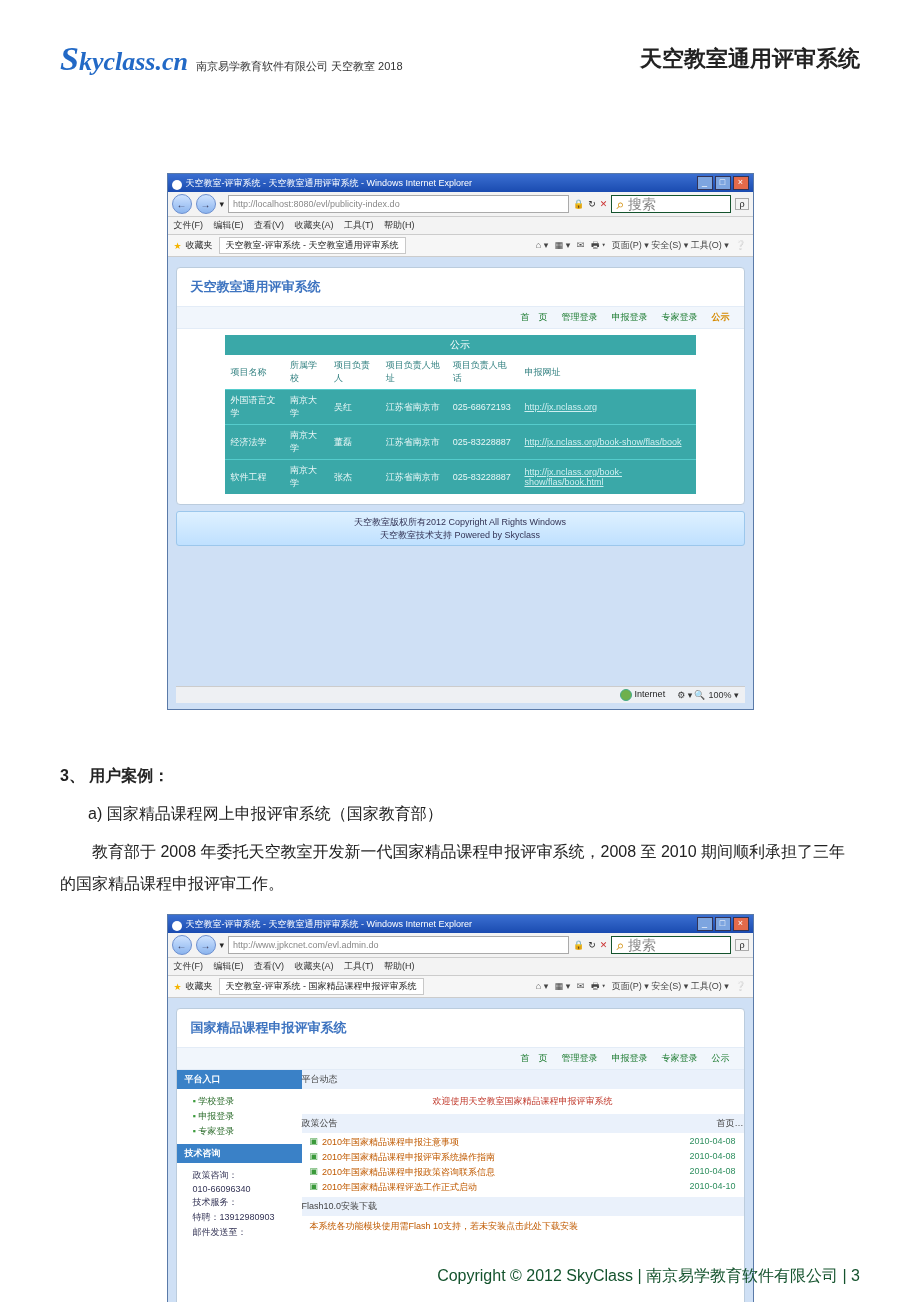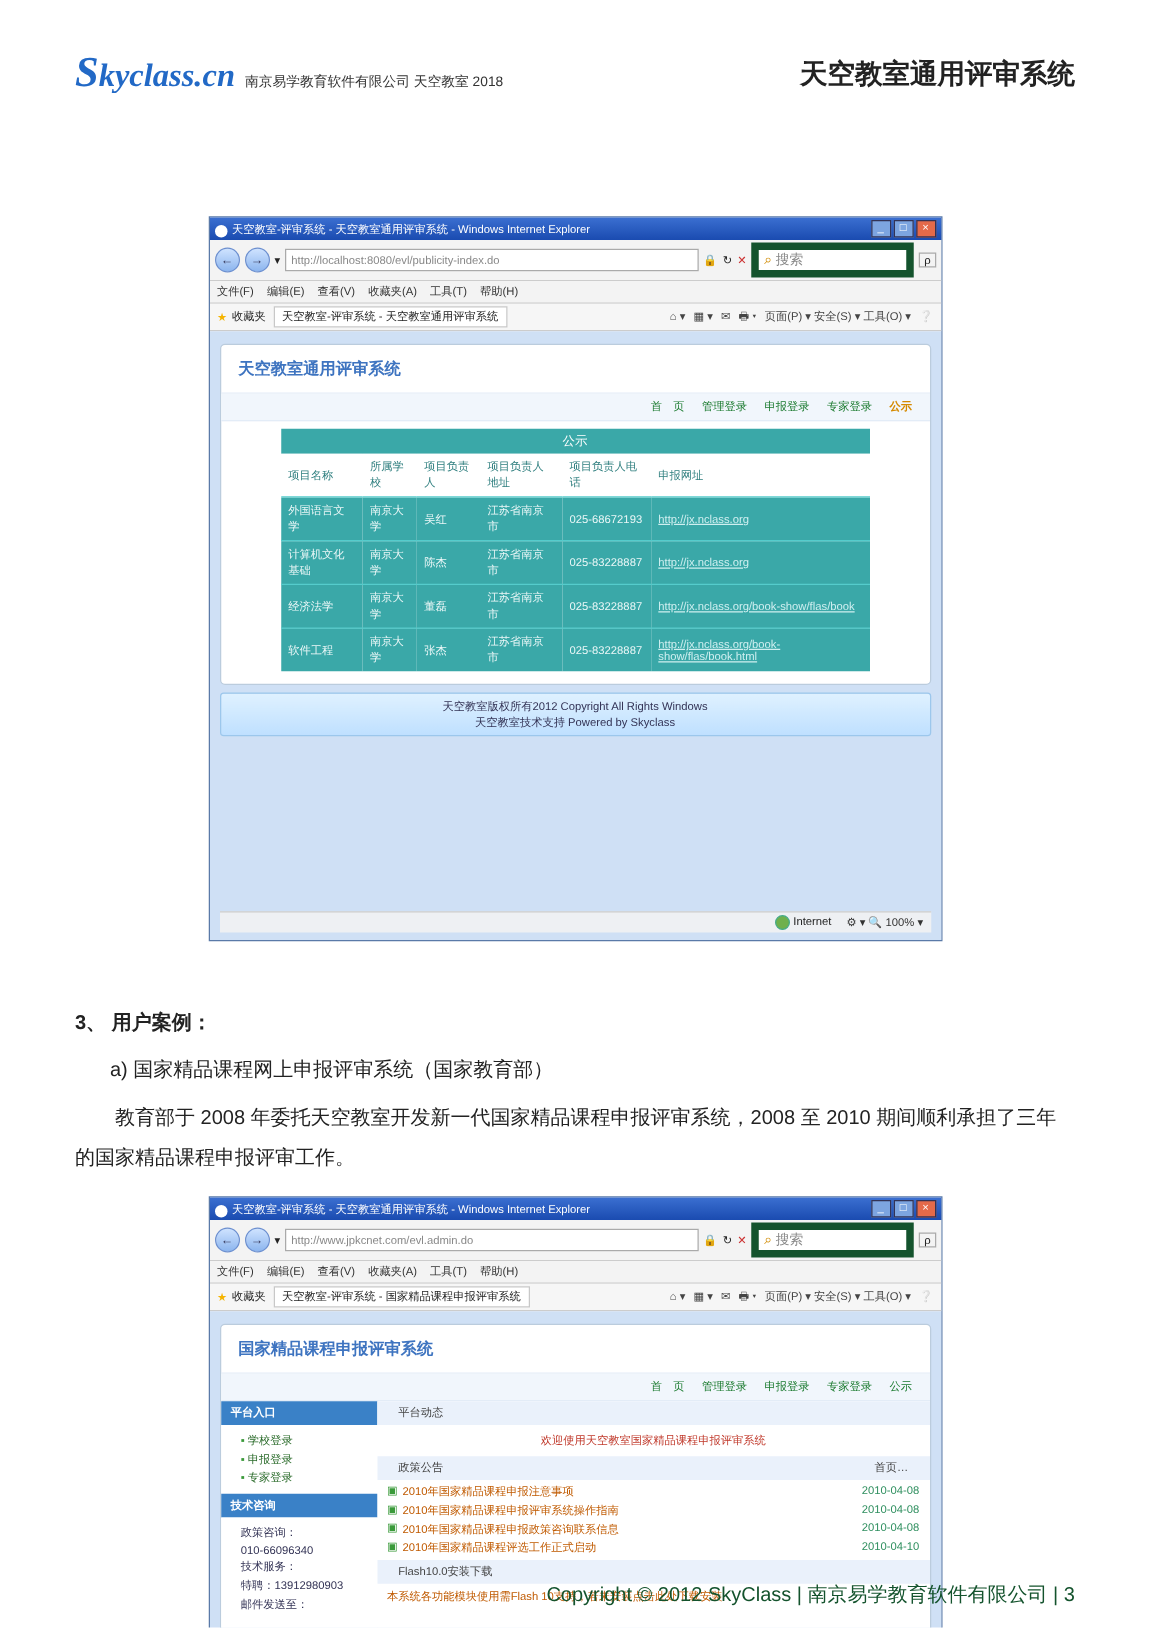--- a/index.html
+++ b/index.html
@@ -13,21 +13,21 @@
   .screenshot { width:585px; margin:95px auto 0 auto; border:1px solid #5a7aa8; font-size:9px; }
   .titlebar { background:linear-gradient(#3b6fd1,#1a4bb0); color:#fff; display:flex; align-items:flex-end; padding:2px 4px; }
   .titlebar .fav { width:10px; height:10px; border-radius:50%; background:#fff; margin-right:4px; display:inline-block; }
   .titlebar .t { flex:1; font-size:9px; }
   .winbtns { display:flex; gap:2px; }
   .winbtn { width:14px; height:12px; background:#7da5e0; border:1px solid #335; color:#fff; font-size:9px; line-height:10px; text-align:center; }
   .winbtn.close { background:#e46a4a; }
   .toolbar { background:#f3f3f3; border-bottom:1px solid #ccc; display:flex; align-items:center; padding:2px 4px; gap:4px; }
   .navbtn { width:18px; height:18px; border-radius:50%; background:linear-gradient(#cfe3ff,#8cb5ee); border:1px solid #6c8fcf; display:inline-flex; align-items:center; justify-content:center; color:#335; font-size:10px; }
   .addr { flex:1; background:#fff; border:1px solid #aaa; height:16px; padding:0 4px; color:#888; font-size:9px; line-height:16px; overflow:hidden; }
-  .srch { width:110px; background:#fff; border:6px solid #14532d; height:16px; padding:0 4px; color:#888; font-size:11px; line-height:16px; }
+  .srch { width:110px; background:#fff; border:1px solid #14532d; height:16px; padding:0 4px; color:#888; font-size:14px; line-height:16px; }
   .menubar { background:#f3f3f3; border-bottom:1px solid #ccc; padding:2px 6px; font-size:9px; color:#333; }
   .menubar span { margin-right:8px; }
   .favbar { background:#f6f6f6; border-bottom:1px solid #ccc; display:flex; align-items:center; padding:2px 6px; font-size:9px; }
   .favbar .star { color:#f5b400; margin-right:4px; }
   .favbar .tab { background:#fff; border:1px solid #c8c8c8; padding:1px 6px; margin-left:6px; }
   .favbar .rtools { margin-left:auto; color:#444; }
   .favbar .rtools span { margin-left:4px; }
   .content { background:#cfe0f5; padding:10px 8px 6px 8px; }
   .panel { background:#fff; border:1px solid #bcd; border-radius:4px; }
   .panel-head { color:#3e74c0; font-weight:bold; font-size:13px; padding:10px 14px; border-bottom:1px solid #e3ecf7; }
@@ -52,21 +52,21 @@
   .screenshot2 { width:585px; margin:14px auto 0 auto; border:1px solid #5a7aa8; font-size:9px; }
   .screenshot2 .content { padding:10px 8px 0 8px; }
   .panel-head2 { color:#3e74c0; font-weight:bold; font-size:13px; padding:10px 14px; border-bottom:1px solid #e3ecf7; }
   .layout2 { display:flex; }
   .side { width:125px; font-size:9px; }
   .side .sec-h { background:#3a81c7; color:#fff; padding:3px 8px;font-weight:bold; }
   .side .sec-b { background:#fff; padding:4px 16px; color:#2a6b2a; }
   .side .sec-b div { margin:2px 0; }
   .side .bullet::before { content:"▪ "; color:#3a9a3a; }
   .main2 { flex:1; background:#fff; }
-  .main2 .sec-h { background:#eaf1fb; color:#444; padding:3px 17px; display:flex; }
+  .main2 .sec-h { background:#eaf1fb; color:#444; padding:3px 0; display:flex; }
   .main2 .sec-h .r { margin-left:auto; }
   .welcome { text-align:center; color:#c0392b; padding:6px 0; font-size:9px; }
   .news { padding:2px 8px; }
   .news-row { display:flex; font-size:9px; padding:1px 0; }
   .news-row .nb { color:#3a9a3a; margin-right:4px; }
   .news-row .nt { color:#c05a00; flex:1; }
   .news-row .nd { color:#3a6; color:#2c7; color:#2f8f5f; }
   .flash { padding:4px 8px; color:#c05a00; font-size:9px; }
 
   .page-footer { position:absolute; bottom:15px; right:60px; font-size:16px; color:#14532d; }
@@ -152,28 +152,20 @@
               <tbody id="rows1">
                 <tr>
                   <td>外国语言文学</td>
                   <td>南京大学</td>
                   <td>吴红</td>
                   <td>江苏省南京市</td>
                   <td>025-68672193</td>
                   <td><a>http://jx.nclass.org</a></td>
                 </tr>
                 <tr>
-                  <td>计算机文化基础</td>
-                  <td>南京大学</td>
-                  <td>陈杰</td>
-                  <td>江苏省南京市</td>
-                  <td>025-83228887</td>
-                  <td><a>http://jx.nclass.org</a></td>
-                </tr>
-                <tr>
                   <td>经济法学</td>
                   <td>南京大学</td>
                   <td>董磊</td>
                   <td>江苏省南京市</td>
                   <td>025-83228887</td>
                   <td><a>http://jx.nclass.org/book-show/flas/book</a></td>
                 </tr>
                 <tr>
                   <td>软件工程</td>
                   <td>南京大学</td>

